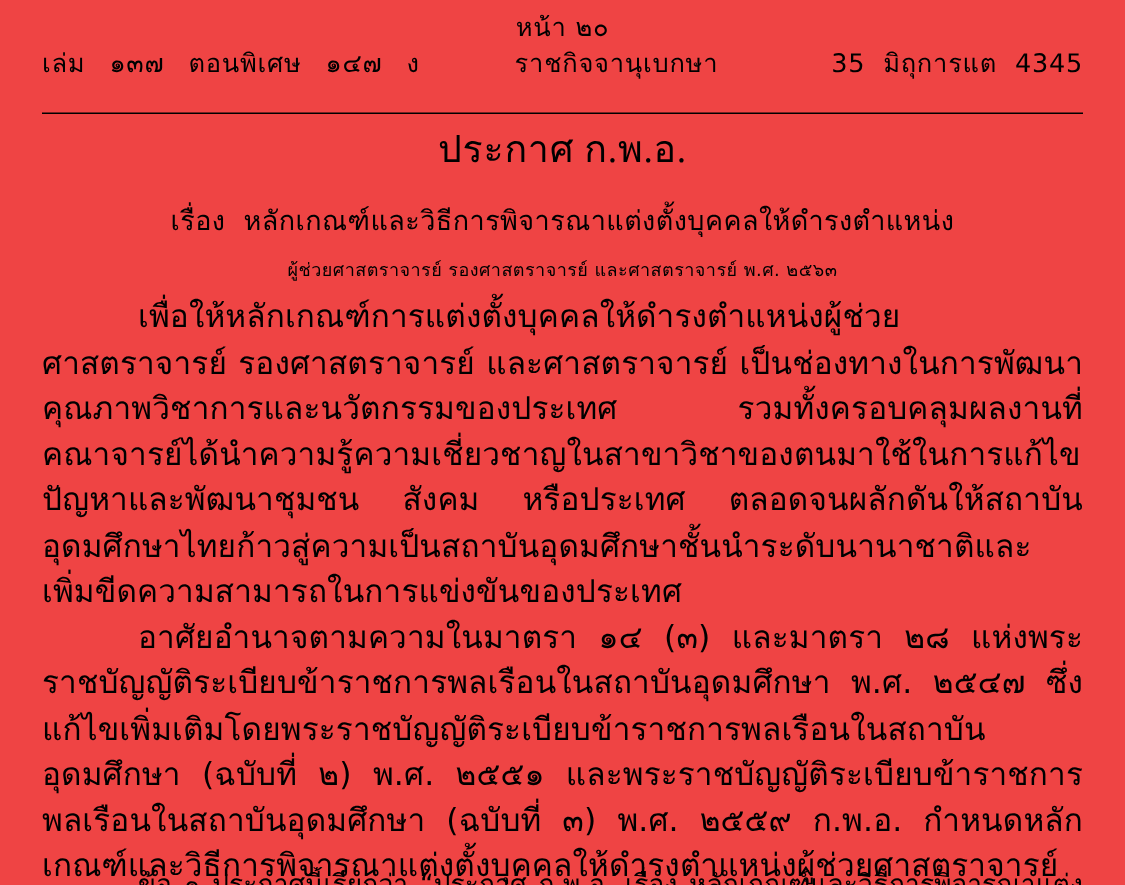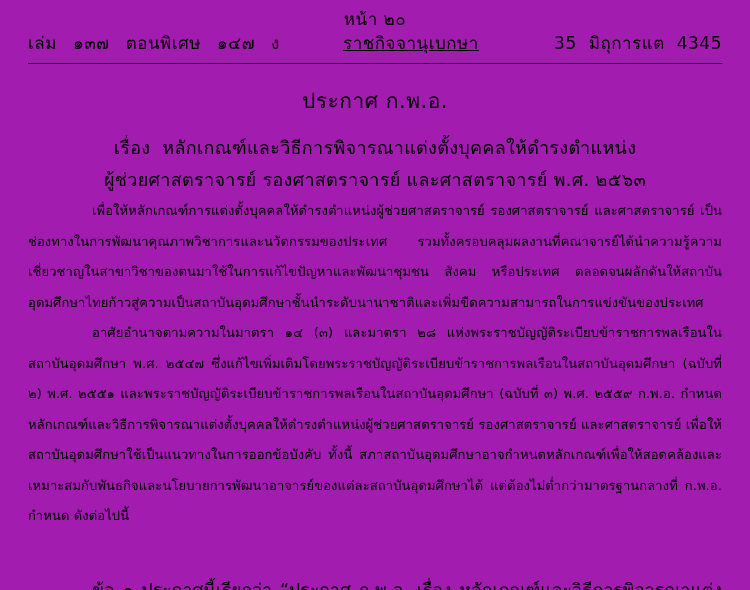--- a/index.html
+++ b/index.html
@@ -11,21 +11,21 @@
     width: 750px;
     height: 590px;
     overflow: hidden;
     font-family: "DejaVu Sans", "Liberation Sans", sans-serif;
     color: #000000;
   }
   #page {
     position: relative;
     width: 750px;
     height: 590px;
-    background: #a21caf;
+    background: #ef4444;
     box-sizing: border-box;
   }
 
   
   .gazette-header {
     position: absolute;
     left: 28px;
     top: 8px;
     width: 694px;
   }
@@ -34,37 +34,36 @@
     font-size: 17px;
     line-height: 22px;
     letter-spacing: 0.5px;
   }
   .header-row {
     display: flex;
     align-items: flex-end;
     justify-content: space-between;
     font-size: 17px;
     line-height: 26px;
-    padding-bottom: 6px;
+    padding-bottom: 18px;
   }
   .header-left {
     white-space: nowrap;
     letter-spacing: 0.5px;
   }
   .header-left .seg {
     display: inline-block;
   }
   .header-left .sp-1 { display:inline-block; width: 16px; }
   .header-left .sp-2 { display:inline-block; width: 16px; }
   .header-center {
     white-space: nowrap;
     letter-spacing: 0.5px;
     position: relative;
     left: -6px;
-    text-decoration: underline;
   }
   .header-right {
     white-space: nowrap;
     letter-spacing: 0.5px;
   }
   .header-right .sp { display:inline-block; width: 12px; }
   .header-rule {
     border-bottom: 1.2px solid #000000;
     width: 100%;
     margin-top: 1px;
@@ -72,47 +71,48 @@
 
   
   .title-block {
     position: absolute;
     left: 28px;
     top: 86px;
     width: 694px;
     text-align: center;
   }
   .doc-title {
-    font-size: 21px;
+    font-size: 25px;
     line-height: 30px;
     letter-spacing: 0.5px;
+    font-family: Liberation Serif, serif;
   }
   .doc-subtitle-1 {
     font-size: 18px;
     line-height: 32px;
     margin-top: 16px;
     letter-spacing: 0.3px;
   }
   .doc-subtitle-1 .sp { display:inline-block; width: 12px; }
   .doc-subtitle-2 {
-    font-size: 18px;
+    font-size: 12px;
     line-height: 32px;
     letter-spacing: 0.3px;
   }
 
   
   .body-block {
     position: absolute;
     left: 28px;
     top: 196px;
     width: 694px;
   }
   p.para {
     margin: 0;
-    font-size: 13px;
+    font-size: 21px;
     line-height: 30.5px;
     text-align: justify;
     text-justify: inter-word;
     letter-spacing: 0.1px;
   }
   p.para.indent {
     text-indent: 64px;
   }
   p.para + p.para {
     margin-top: 0px;

